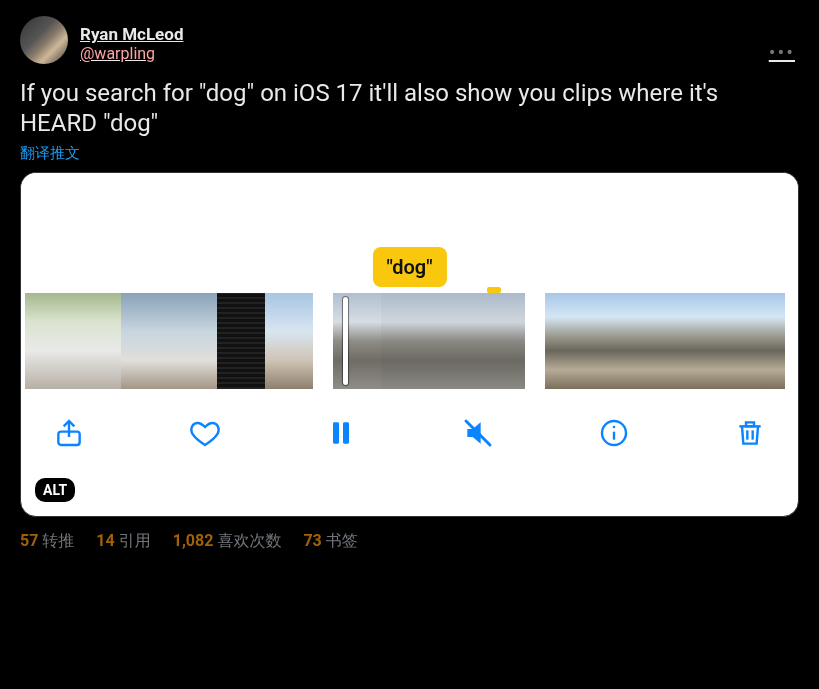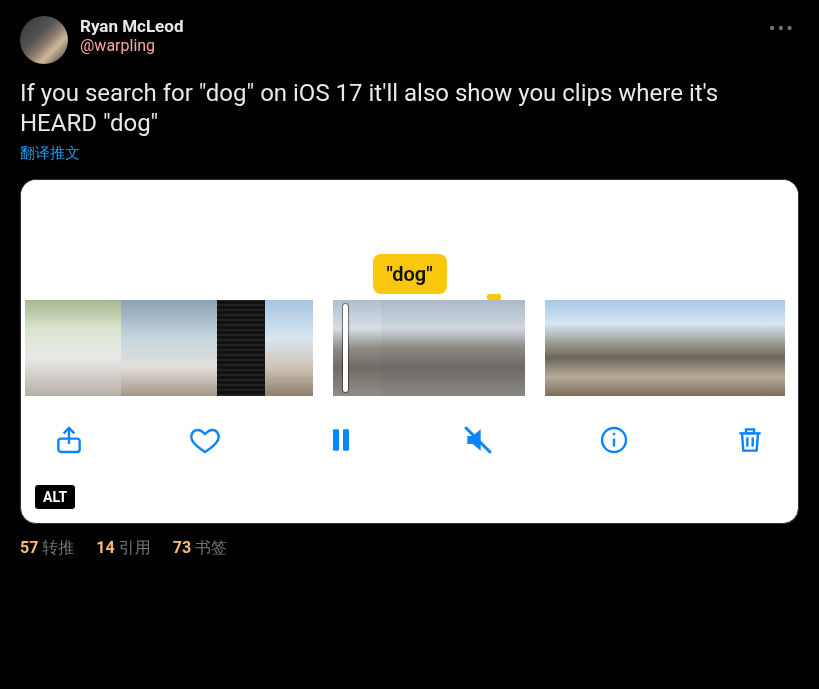--- a/index.html
+++ b/index.html
@@ -9,22 +9,23 @@
     color: #e7e9ea;
     width: 819px;
     height: 689px;
     overflow: hidden;
   }
   .tweet {
     padding: 16px 20px 0 20px;
   }
   .header {
     display: flex;
-    align-items: flex-start;
+    align-items: flex-end;
     margin-bottom: 14px;
+    text-decoration: underline;
   }
   .avatar {
     width: 48px;
     height: 48px;
     border-radius: 50%;
     margin-right: 12px;
     background: linear-gradient(135deg, #333 0%, #555 40%, #8a7a6a 55%, #ceb89a 70%, #333 100%);
     flex-shrink: 0;
   }
   .names { flex: 1; }
@@ -47,21 +48,21 @@
   }
   .body-text {
     font-size: 24px;
     line-height: 30px;
     margin-bottom: 6px;
     word-wrap: break-word;
   }
   .translate {
     color: #1d9bf0;
     font-size: 15px;
-    margin-bottom: 16px;
+    margin-bottom: 9px;
     cursor: pointer;
   }
   .media-card {
     background: #fff;
     border-radius: 16px;
     overflow: hidden;
     position: relative;
     height: 345px;
     border: 1px solid #2f3336;
   }
@@ -150,40 +151,40 @@
   .tbtn svg { width: 32px; height: 32px; }
   .alt-badge {
     position: absolute;
     left: 14px;
     bottom: 14px;
     background: #000;
     color: #fff;
     font-size: 14px;
     font-weight: 700;
     padding: 4px 8px;
-    border-radius: 3px;
+    border-radius: 10px;
     cursor: pointer;
   }
   .meta {
     color: #71767b;
     font-size: 16px;
     margin-top: 16px;
     padding-bottom: 14px;
     border-bottom: 1px solid #2f3336;
   }
   .meta .sep { margin: 0 4px; }
   .meta strong { color: #e7e9ea; font-weight: 700; }
   .stats {
     display: flex;
     gap: 22px;
     padding-top: 14px;
     font-size: 16px;
     color: #71767b;
   }
-  .stats strong { color: #fdba74; font-weight: 700; margin-right: 4px; margin-top: 46px; }
+  .stats strong { color: #a16207; font-weight: 700; margin-right: 4px; margin-top: 46px; }
   .stat-item { cursor: pointer; }
 </style>
 </head>
 <body>
 
 <div class="tweet">
 
   <div class="header">
     <div class="avatar"></div>
     <div class="names">
@@ -275,17 +276,20 @@
 
 
   <div class="stats">
     <span class="stat-item">
       <strong>57</strong><span>转推</span>
     </span>
     <span class="stat-item">
       <strong>14</strong><span>引用</span>
     </span>
     <span class="stat-item">
+      <strong>1,082</strong><span>喜欢次数</span>
+    </span>
+    <span class="stat-item">
       <strong>73</strong><span>书签</span>
     </span>
   </div>
 
 </div>
 
 </body></html>

